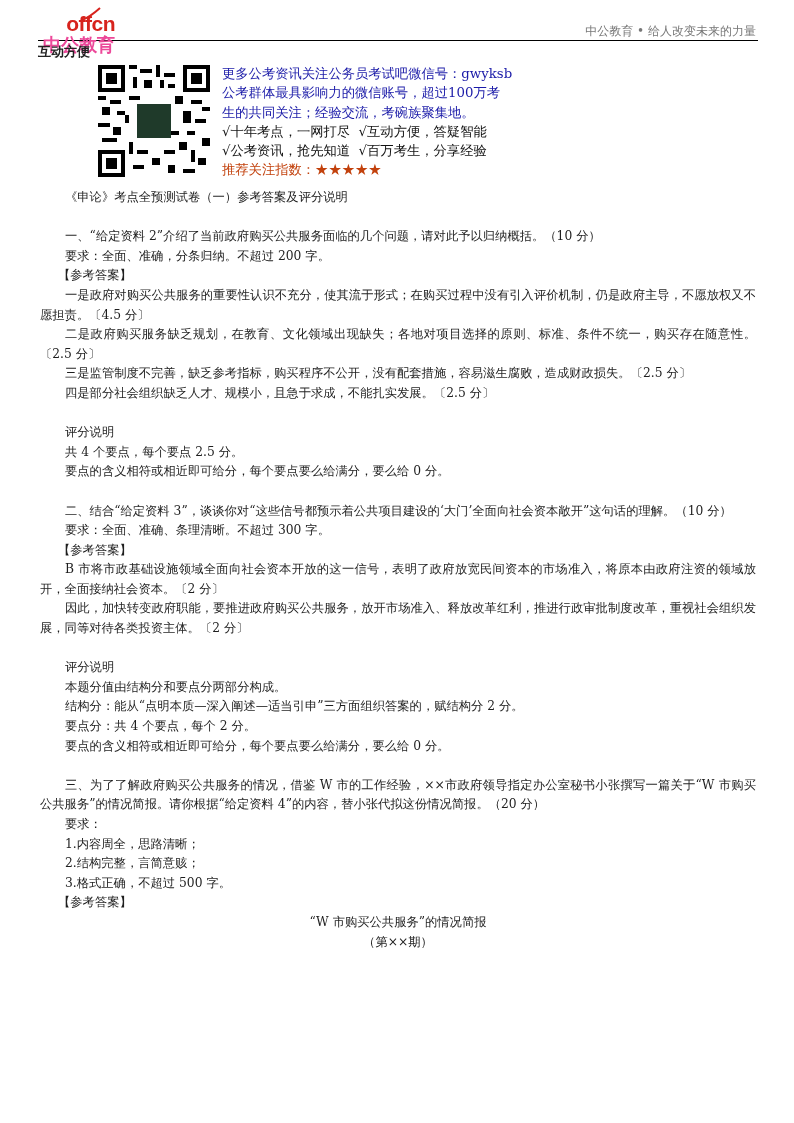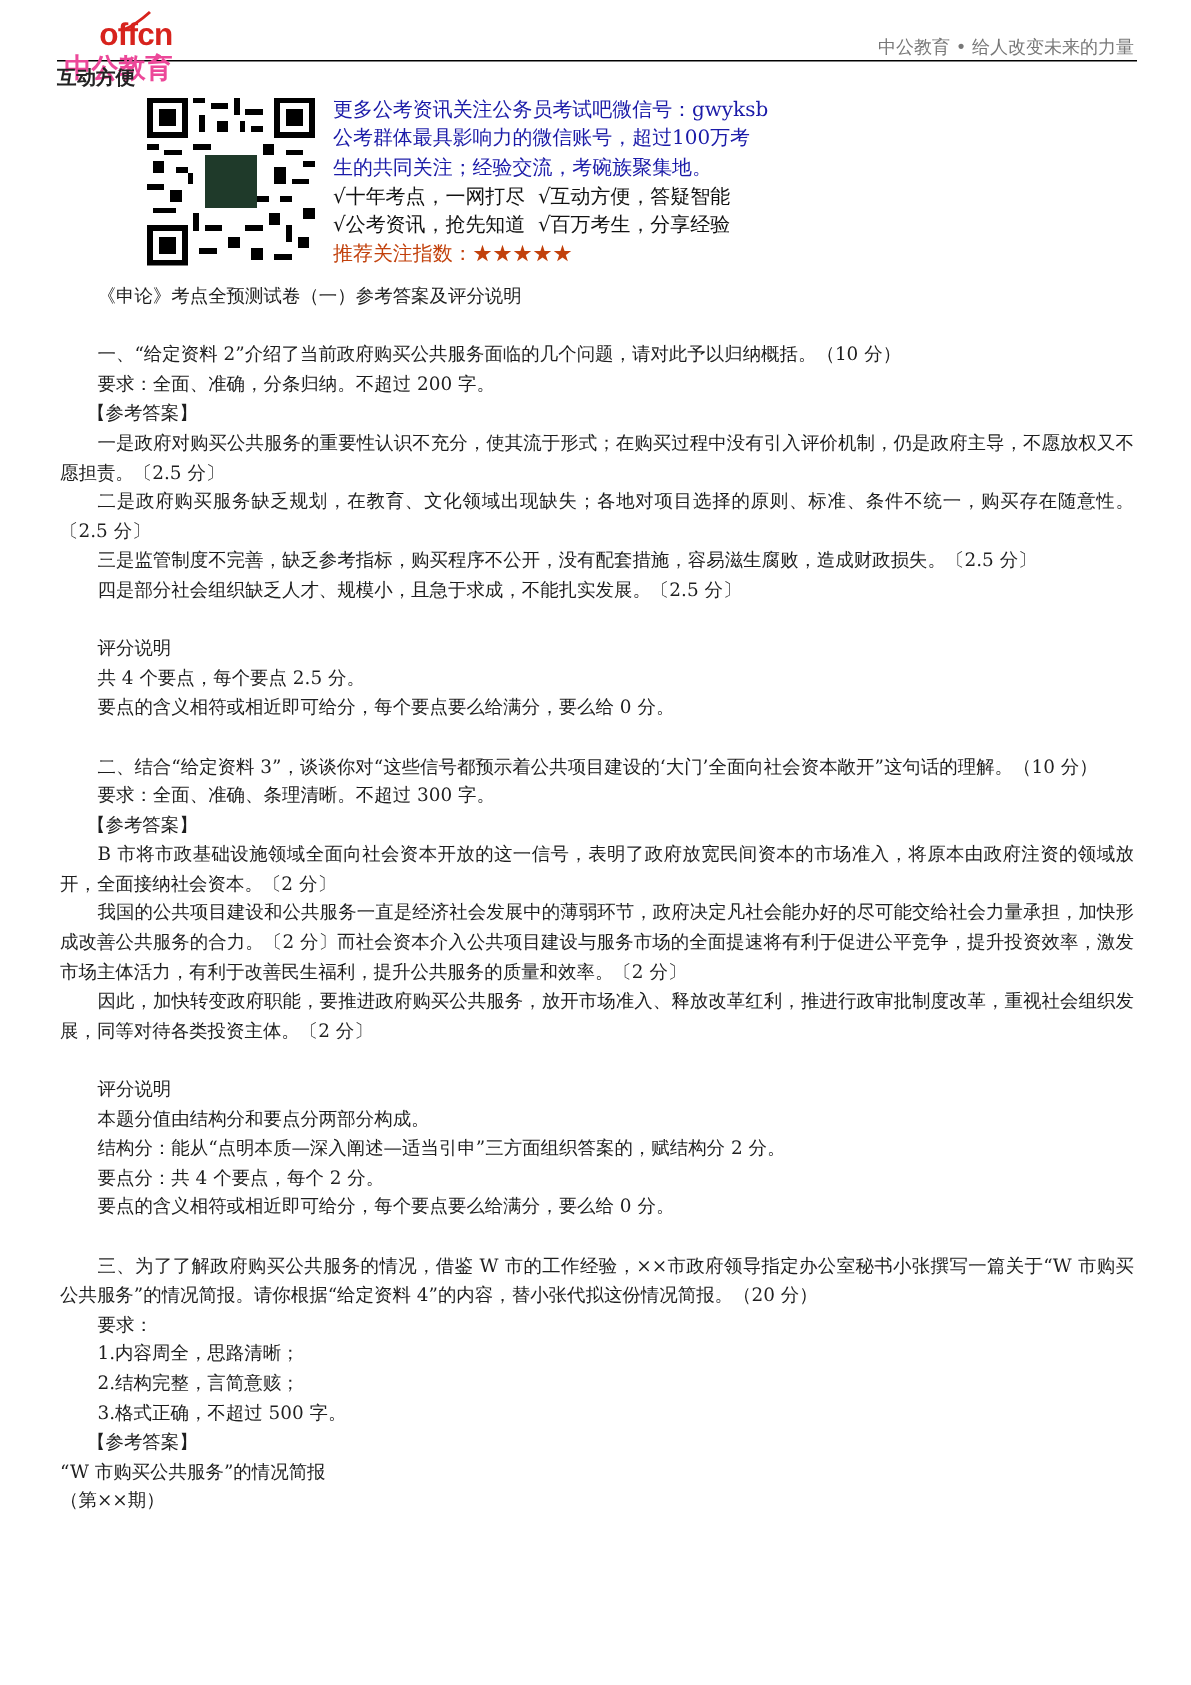--- a/index.html
+++ b/index.html
@@ -15,21 +15,21 @@
   .qr { position: absolute; left: 97px; top: 65px; width: 114px; height: 112px; }
   .promo { position: absolute; left: 222px; top: 64px; font-size: 13.3px; line-height: 19.3px; font-family: "DejaVu Serif", serif; }
   .promo .blue { color: #1a1aa8; }
   .promo .black { color: #111; }
   .promo .red { color: #c2410c; }
   .doc { position: absolute; left: 40px; top: 188px; width: 716px; font-size: 12.3px; line-height: 19.6px; font-family: "DejaVu Serif", serif; color: #1e1e1e; }
   .doc p { margin: 0; }
   .indent { text-indent: 25px; }
   .pad { padding-left: 25px; }
   .gap { height: 19.6px; }
-  .center { }
+  .center { text-align: center; }
   .doc-title { padding-left: 25px; }
   .justify { text-align: justify; }
 </style>
 </head>
 <body>
 
 <div class="header">
   <div class="logo">
     <span class="logo-latin">offcn</span>
     <svg class="logo-swoosh" viewBox="0 0 22 14">
@@ -105,35 +105,34 @@
   </div>
 </div>
 
 <div class="doc">
   <p class="doc-title">《申论》考点全预测试卷（一）参考答案及评分说明</p>
   <div class="gap"></div>
 
   <p class="indent justify">一、“给定资料 2”介绍了当前政府购买公共服务面临的几个问题，请对此予以归纳概括。（10 分）</p>
   <p class="pad">要求：全面、准确，分条归纳。不超过 200 字。</p>
   <p class="pad" style="padding-left:18px">【参考答案】</p>
-  <p class="indent justify">一是政府对购买公共服务的重要性认识不充分，使其流于形式；在购买过程中没有引入评价机制，仍是政府主导，不愿放权又不愿担责。〔2.5 分〕</p>
+  <p class="indent justify">一是政府对购买公共服务的重要性认识不充分，使其流于形式；在购买过程中没有引入评价机制，仍是政府主导，不愿放权又不愿担责。〔4.5 分〕</p>
   <p class="indent justify">二是政府购买服务缺乏规划，在教育、文化领域出现缺失；各地对项目选择的原则、标准、条件不统一，购买存在随意性。〔2.5 分〕</p>
   <p class="indent justify">三是监管制度不完善，缺乏参考指标，购买程序不公开，没有配套措施，容易滋生腐败，造成财政损失。〔2.5 分〕</p>
   <p class="indent justify">四是部分社会组织缺乏人才、规模小，且急于求成，不能扎实发展。〔2.5 分〕</p>
   <div class="gap"></div>
   <p class="pad">评分说明</p>
   <p class="pad">共 4 个要点，每个要点 2.5 分。</p>
   <p class="pad">要点的含义相符或相近即可给分，每个要点要么给满分，要么给 0 分。</p>
   <div class="gap"></div>
 
   <p class="indent justify">二、结合“给定资料 3”，谈谈你对“这些信号都预示着公共项目建设的‘大门’全面向社会资本敞开”这句话的理解。（10 分）</p>
   <p class="pad">要求：全面、准确、条理清晰。不超过 300 字。</p>
   <p class="pad" style="padding-left:18px">【参考答案】</p>
   <p class="indent justify">B 市将市政基础设施领域全面向社会资本开放的这一信号，表明了政府放宽民间资本的市场准入，将原本由政府注资的领域放开，全面接纳社会资本。〔2 分〕</p>
-  <p class="indent justify">我国的公共项目建设和公共服务一直是经济社会发展中的薄弱环节，政府决定凡社会能办好的尽可能交给社会力量承担，加快形成改善公共服务的合力。〔2 分〕而社会资本介入公共项目建设与服务市场的全面提速将有利于促进公平竞争，提升投资效率，激发市场主体活力，有利于改善民生福利，提升公共服务的质量和效率。〔2 分〕</p>
   <p class="indent justify">因此，加快转变政府职能，要推进政府购买公共服务，放开市场准入、释放改革红利，推进行政审批制度改革，重视社会组织发展，同等对待各类投资主体。〔2 分〕</p>
   <div class="gap"></div>
   <p class="pad">评分说明</p>
   <p class="pad">本题分值由结构分和要点分两部分构成。</p>
   <p class="pad">结构分：能从“点明本质—深入阐述—适当引申”三方面组织答案的，赋结构分 2 分。</p>
   <p class="pad">要点分：共 4 个要点，每个 2 分。</p>
   <p class="pad">要点的含义相符或相近即可给分，每个要点要么给满分，要么给 0 分。</p>
   <div class="gap"></div>
 
   <p class="indent justify">三、为了了解政府购买公共服务的情况，借鉴 W 市的工作经验，××市政府领导指定办公室秘书小张撰写一篇关于“W 市购买公共服务”的情况简报。请你根据“给定资料 4”的内容，替小张代拟这份情况简报。（20 分）</p>

